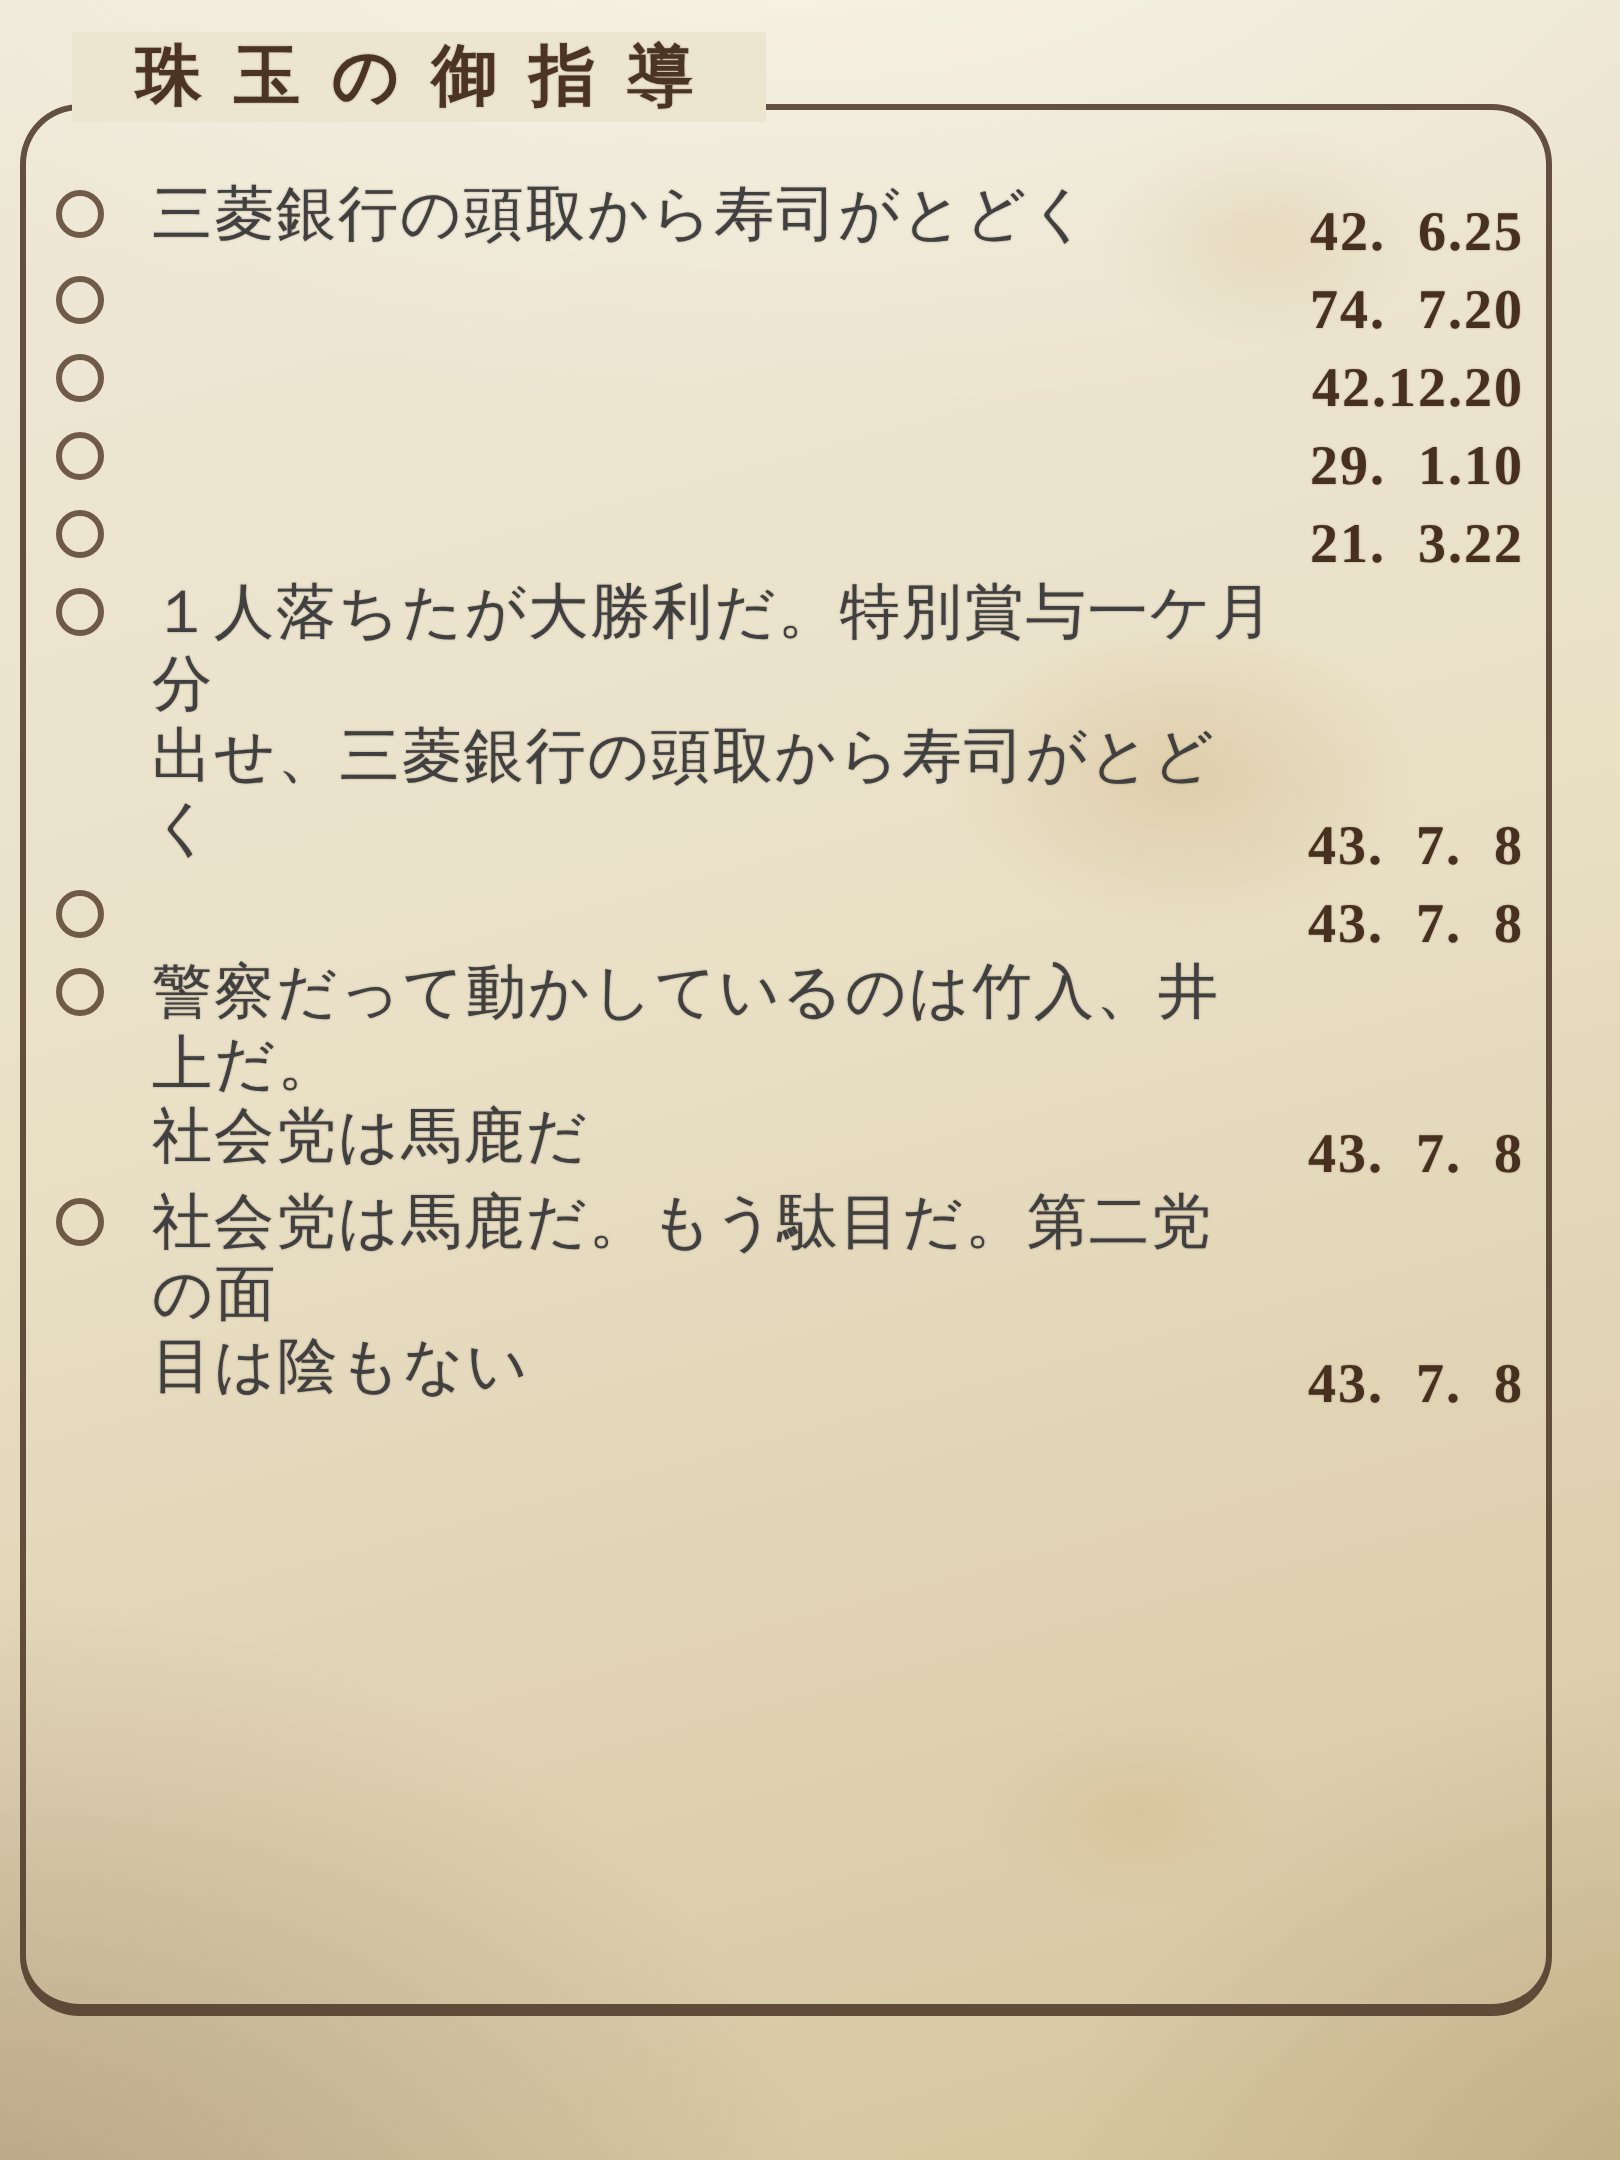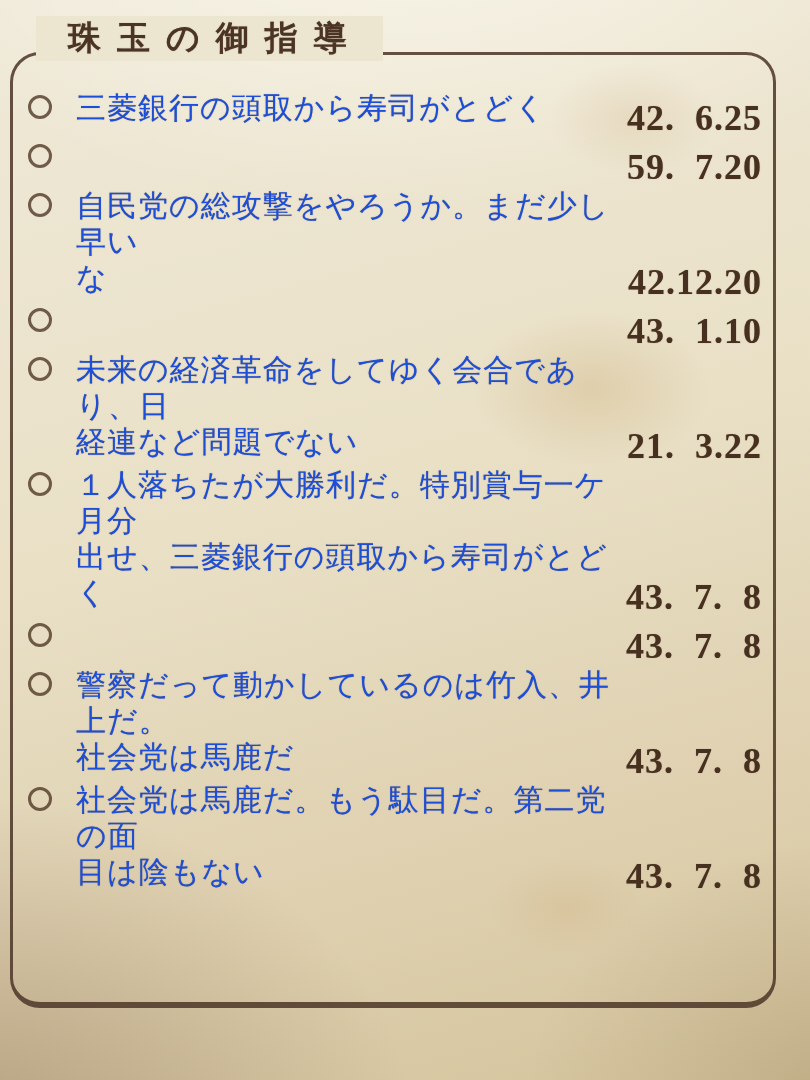--- a/index.html
+++ b/index.html
@@ -39,28 +39,28 @@
   .item{
     display:flex;align-items:flex-start;margin-bottom:7px;
   }
   .bullet{
     flex:none;width:24px;height:24px;margin:5px 24px 0 6px;
     border:3px solid #58422f;border-radius:50%;
     box-sizing:border-box;opacity:.85;
   }
   .text{
     width:562px;
-    font-size:30px;line-height:36px;color:#1d4ed8;
+    font-size:30px;line-height:36px;color:#404040;
     white-space:pre-line;
     text-shadow:0 0 1px rgba(76,53,38,.5);
     letter-spacing:1px;
   }
   .date{
     margin-left:auto;align-self:flex-end;
-    font-size:36px;font-weight:bold;color:#47301f;
+    font-size:28px;font-weight:bold;color:#47301f;
     white-space:pre;transform:translateY(7px);
     letter-spacing:1px;
     text-shadow:0 0 1px rgba(71,48,31,.4);
   }
 </style>
 </head>
 <body>
 
 <div class="page">
   <div class="frame"></div>
@@ -69,39 +69,35 @@
   </div>
   <div class="list" id="list">
   <div class="item">
     <span class="bullet"></span>
     <div class="text">三菱銀行の頭取から寿司がとどく</div>
     <div class="date">42.  6.25</div>
   </div>
 
   <div class="item">
     <span class="bullet"></span>
-    <div class="date">59.  7.20</div>
+    <div class="date">74.  7.20</div>
   </div>
 
   <div class="item">
     <span class="bullet"></span>
-    <div class="text">自民党の総攻撃をやろうか。まだ少し早い
-な</div>
     <div class="date">42.12.20</div>
   </div>
 
   <div class="item">
     <span class="bullet"></span>
-    <div class="date">43.  1.10</div>
+    <div class="date">29.  1.10</div>
   </div>
 
   <div class="item">
     <span class="bullet"></span>
-    <div class="text">未来の経済革命をしてゆく会合であり、日
-経連など問題でない</div>
     <div class="date">21.  3.22</div>
   </div>
 
   <div class="item">
     <span class="bullet"></span>
     <div class="text">１人落ちたが大勝利だ。特別賞与一ケ月分
 出せ、三菱銀行の頭取から寿司がとどく</div>
     <div class="date">43.  7.  8</div>
   </div>
 

